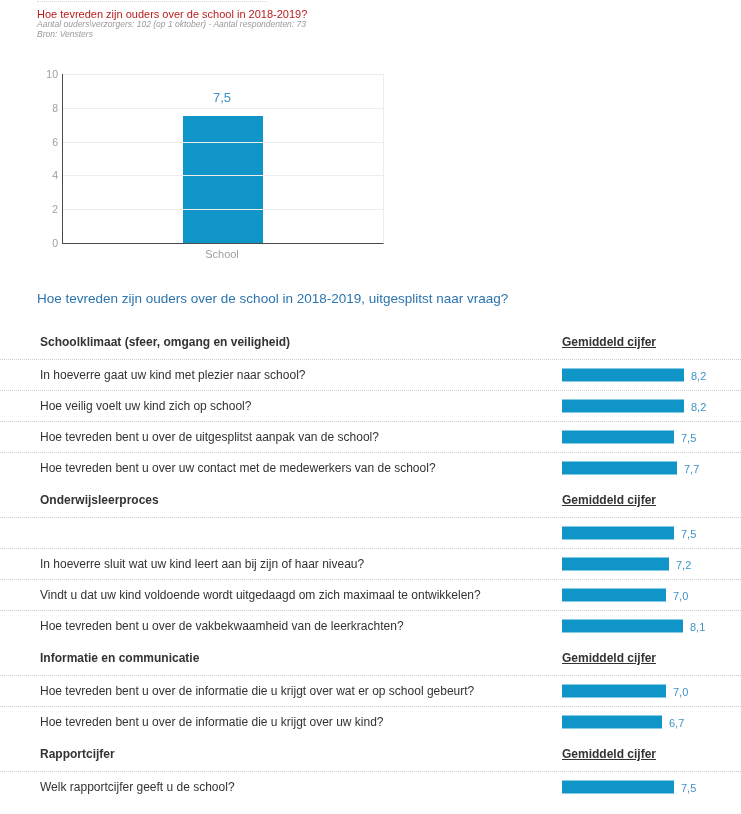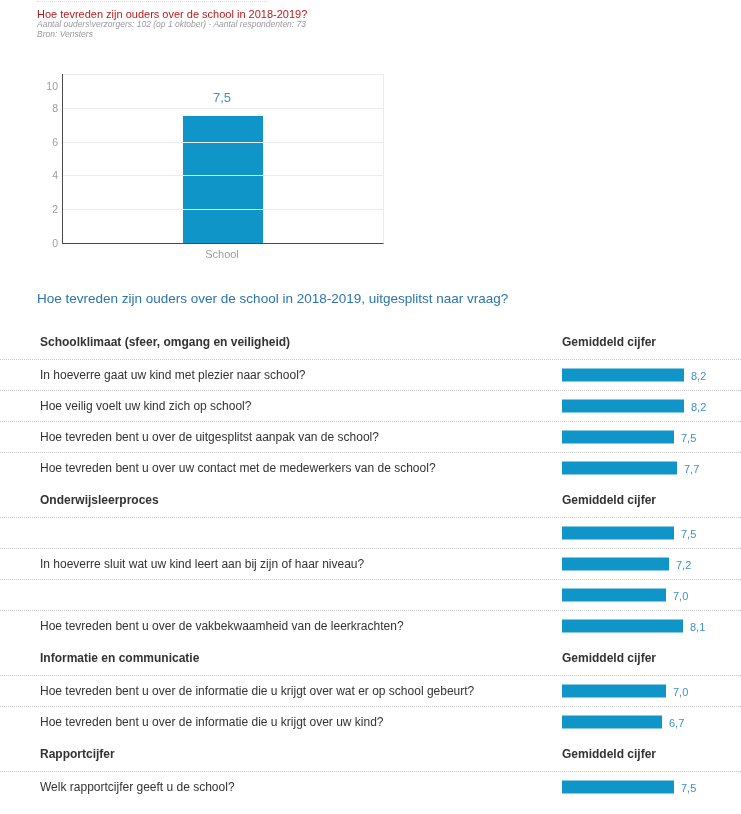--- a/index.html
+++ b/index.html
@@ -26,21 +26,21 @@
   .section2-title{position:absolute;left:37px;top:291px;font-size:13.5px;color:#2b74ae;}
   .survey{position:absolute;left:0;top:325px;width:741px;}
   .row{position:relative;box-sizing:border-box;}
   .row.hrow{height:34px;}
   .row.qrow{height:31px;border-top:1px dotted #cccccc;}
   .sec-header,.col-header{
     position:absolute;top:50%;transform:translateY(-50%);
     font-size:12px;font-weight:bold;color:#333;white-space:nowrap;
   }
   .sec-header{left:40px;}
-  .col-header{left:562px;}
+  .col-header{left:562px;text-decoration:underline;}
   .q-text{
     position:absolute;left:40px;top:50%;transform:translateY(-50%);
     font-size:12px;color:#333;white-space:nowrap;
   }
   .bar-wrap{
     position:absolute;left:562px;top:50%;transform:translateY(-50%);
     display:flex;align-items:center;gap:7px;
   }
   .hbar{height:13px;background:#0f95c8;}
   .hval{font-size:11px;color:#3f93c6;white-space:nowrap;}
@@ -65,21 +65,21 @@
       <div class="gridline" style="top: 33.8px;"></div>
       <div class="gridline" style="top: 0px;"></div>
     </div>
   <div id="chart-bar-label">7,5</div>
   <div id="chart-cat-label">School</div>
 <div class="ytick" style="top: 237px;">0</div>
     <div class="ytick" style="top: 203.2px;">2</div>
     <div class="ytick" style="top: 169.4px;">4</div>
     <div class="ytick" style="top: 135.6px;">6</div>
     <div class="ytick" style="top: 101.8px;">8</div>
-    <div class="ytick" style="top: 68px; margin-top: 12px;">10</div>
+    <div class="ytick" style="top: 68px;">10</div>
   </div>
 
 <div class="section2-title">Hoe tevreden zijn ouders over de school in 2018-2019, uitgesplitst naar vraag?</div>
 
 <div class="survey">
 
   <div class="row hrow">
     <span class="sec-header">Schoolklimaat (sfeer, omgang en veiligheid)</span>
     <span class="col-header">Gemiddeld cijfer</span>
   </div>
@@ -123,20 +123,21 @@
     </span>
   </div>
   <div class="row qrow">
     <span class="q-text">In hoeverre sluit wat uw kind leert aan bij zijn of haar niveau?</span>
     <span class="bar-wrap">
       <span class="hbar" style="width: 107px;"></span>
       <span class="hval">7,2</span>
     </span>
   </div>
   <div class="row qrow">
+    <span class="q-text">Vindt u dat uw kind voldoende wordt uitgedaagd om zich maximaal te ontwikkelen?</span>
     <span class="bar-wrap">
       <span class="hbar" style="width: 104px;"></span>
       <span class="hval">7,0</span>
     </span>
   </div>
   <div class="row qrow">
     <span class="q-text">Hoe tevreden bent u over de vakbekwaamheid van de leerkrachten?</span>
     <span class="bar-wrap">
       <span class="hbar" style="width: 121px;"></span>
       <span class="hval">8,1</span>

